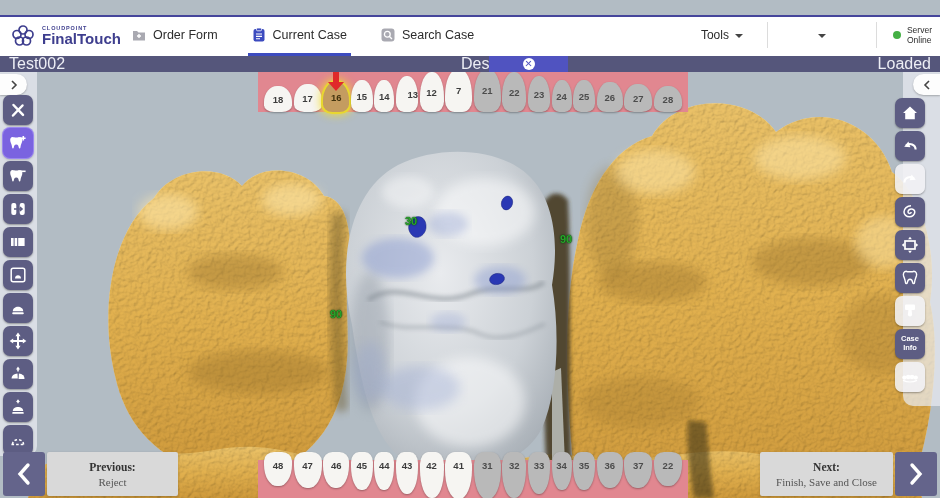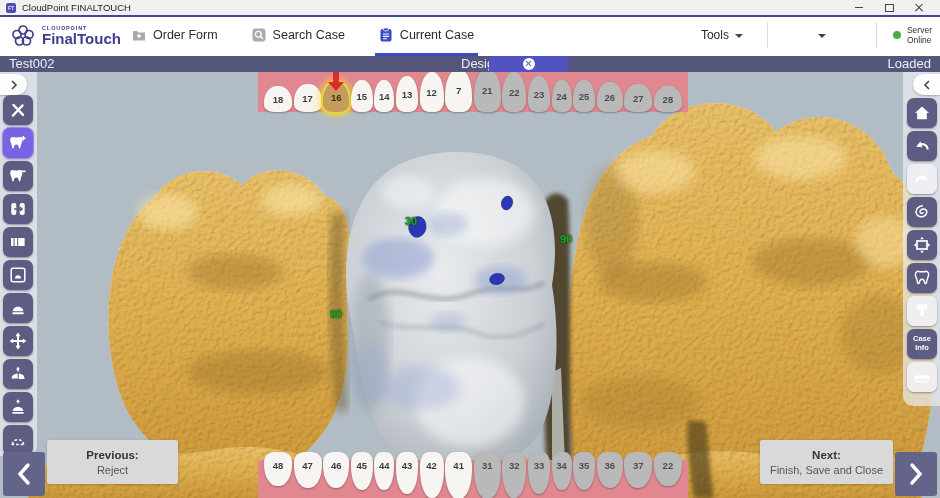--- a/index.html
+++ b/index.html
@@ -37,21 +37,21 @@
   .caret{width:0;height:0;border-left:4px solid transparent;border-right:4px solid transparent;
          border-top:4px solid #444;margin-top:2px;}
   .vdiv{width:1px;height:26px;background:#dcdcdc;}
   .dd2{width:108px;display:flex;justify-content:center;}
   .server{display:flex;align-items:center;gap:6px;margin-left:16px;}
   .dot{width:8px;height:8px;border-radius:50%;}
   .server-text{font-size:8.5px;color:#2c2c2c;line-height:1.2;}
 
   
   .statusbar{position:absolute;top:56px;left:0;right:0;height:16px;background:#55567b;
-             color:#edeef5;font-size:13px;z-index:40;}
+             color:#edeef5;font-size:16px;z-index:40;}
   .case-name{position:absolute;left:9px;line-height:16px;}
   .stage{position:absolute;left:461px;line-height:16px;}
   .design-btn{position:absolute;left:489px;width:79px;height:16px;background:#5053c0;
               display:flex;align-items:center;justify-content:center;}
   .design-ico{width:12px;height:12px;border-radius:50%;background:#fff;position:relative;}
   .design-ico::before,.design-ico::after{content:"";position:absolute;left:2.5px;top:5.4px;width:7px;height:1.3px;background:#5053c0;}
   .design-ico::before{transform:rotate(45deg);}
   .design-ico::after{transform:rotate(-45deg);}
   .loadstate{position:absolute;right:9px;line-height:16px;}
 
@@ -84,54 +84,45 @@
 
   
   .strip-left{position:absolute;left:0;top:0;width:37px;height:384px;background:rgba(233,235,241,.72);border-radius:0 0 10px 0;}
   .strip-right{position:absolute;right:0;top:0;width:37px;height:334px;background:rgba(233,235,241,.72);border-radius:0 0 0 10px;}
   .pill{position:absolute;width:27px;height:21px;background:#fdfdfd;display:flex;align-items:center;
         justify-content:center;box-shadow:0 1px 2px rgba(0,0,0,.25);}
   .pill-left{left:0;top:2px;border-radius:0 11px 11px 0;}
   .pill-right{right:0;top:2px;border-radius:11px 0 0 11px;}
   .tb{position:absolute;display:flex;flex-direction:column;gap:3px;}
   .tb-left{left:3px;top:23px;}
-  .tb-right{right:3px;top:26px;}
+  .tb-right{right:15px;top:26px;}
   .tbtn{width:30px;height:30px;border-radius:7px;background:#5d5d83;display:flex;align-items:center;
         justify-content:center;box-shadow:0 1px 2px rgba(0,0,0,.35);cursor:pointer;}
   .tbtn.active{background:#7a63e0;box-shadow:0 0 0 1px #9a87ef,0 1px 3px rgba(0,0,0,.4);}
   .tbtn.disabled{background:rgba(241,241,245,.88);}
   .tbtn.caseinfo{font-size:7.5px;color:#fff;font-weight:bold;line-height:1.15;text-align:center;}
 
   
   .navbig{position:absolute;width:42px;height:44px;background:#64648b;border-radius:3px;
           display:flex;align-items:center;justify-content:center;cursor:pointer;z-index:30;}
   .nav-prev{left:3px;top:452px;}
   .nav-next{left:895px;top:452px;}
-  .stepbox{position:absolute;top:440px;height:44px;background:#d9d9d9;border-radius:2px;
+  .stepbox{position:absolute;top:452px;height:44px;background:#d9d9d9;border-radius:2px;
            display:flex;flex-direction:column;align-items:center;justify-content:center;gap:3px;
-           z-index:30;cursor:pointer;box-shadow:0 1px 3px rgba(0,0,0,.2);}
+           z-index:30;cursor:pointer;box-shadow:0 1px 3px rgba(0,0,0,.2);font-family:Liberation Serif, serif;}
   .box-prev{left:47px;width:131px;}
   .box-next{left:760px;width:133px;}
   .step-label{font-size:11.5px;font-weight:bold;color:#333;}
   .step-action{font-size:11px;color:#555;text-align:center;}
 </style>
 </head>
 <body>
 
 <div class="app">
 
-  <div class="titlebar">
-    <div class="app-ico">FT</div>
-    <div class="titletext">CloudPoint FINALTOUCH</div>
-    <div class="wc">
-      <span class="wc-min"></span>
-      <span class="wc-max"></span>
-      <span class="wc-close"></span>
-    </div>
-  </div>
   <div class="accentline"></div>
 
   <div class="navbar">
     <div class="brand">
       <svg width="26" height="26" viewBox="0 0 26 26">
         <g fill="none" stroke="#3e3e8e" stroke-width="1.7">
           <circle cx="13" cy="7" r="4"></circle>
             <circle cx="7" cy="11.5" r="4"></circle>
             <circle cx="19" cy="11.5" r="4"></circle>
           <circle cx="9.5" cy="18" r="4"></circle>
@@ -146,39 +137,39 @@
     <div class="tabs" id="tab-strip">
         <div class="tab">
           <span style="display: flex;">
             <svg width="14" height="14" viewBox="0 0 14 14">
               <path d="M1,3 h4 l1.5,1.5 h6.5 v8 h-12 Z" fill="#a9a9b1"></path>
               <path d="M7,6 v4 M5,8 h4" stroke="#fff" stroke-width="1.4"></path>
             </svg>
           </span>
           <span>Order Form</span>
         </div>
+        <div class="tab active">
+          <span style="display: flex;">
+            <svg width="14" height="14" viewBox="0 0 14 14">
+              <rect x="1.5" y="1" width="11" height="12.5" rx="2" fill="#3c4bbf"></rect>
+              <rect x="4.5" y="0" width="5" height="2.8" rx="1" fill="#3c4bbf" stroke="#fff" stroke-width="0.8"></rect>
+              <path d="M4,6 h6 M4,8.4 h6 M4,10.8 h4" stroke="#fff" stroke-width="1.1"></path>
+            </svg>
+          </span>
+          <span>Current Case</span>
+        </div>
         <div class="tab">
           <span style="display: flex;">
             <svg width="14" height="14" viewBox="0 0 14 14">
               <rect x="0.5" y="0.5" width="13" height="13" rx="3" fill="#a9a9b1"></rect>
               <circle cx="6.3" cy="6.3" r="2.9" fill="none" stroke="#fff" stroke-width="1.3"></circle>
               <path d="M8.7,8.7 L11,11" stroke="#fff" stroke-width="1.3"></path>
             </svg>
           </span>
           <span>Search Case</span>
-        </div>
-        <div class="tab active">
-          <span style="display: flex;">
-            <svg width="14" height="14" viewBox="0 0 14 14">
-              <rect x="1.5" y="1" width="11" height="12.5" rx="2" fill="#3c4bbf"></rect>
-              <rect x="4.5" y="0" width="5" height="2.8" rx="1" fill="#3c4bbf" stroke="#fff" stroke-width="0.8"></rect>
-              <path d="M4,6 h6 M4,8.4 h6 M4,10.8 h4" stroke="#fff" stroke-width="1.1"></path>
-            </svg>
-          </span>
-          <span>Current Case</span>
         </div>
       </div>
     <div class="navright">
       <div class="tools">
         <span>Tools</span>
         <span class="caret"></span>
       </div>
       <div class="vdiv"></div>
       <div class="dd2">
         <span class="caret"></span>
@@ -306,21 +297,21 @@
           </div>
           <div class="tooth up selected" style="width: 26px; height: 30px;">
             <span>16</span>
           </div>
           <div class="tooth up" style="width: 22px; height: 32px;">
             <span>15</span>
           </div>
           <div class="tooth up" style="width: 20px; height: 32px;">
             <span>14</span>
           </div>
-          <div class="tooth up" style="width: 22px; height: 36px;">
+          <div class="tooth up" style="width: 22px; height: 36px; justify-content: flex-end;">
             <span>13</span>
           </div>
           <div class="tooth up" style="width: 24px; height: 40px;">
             <span>12</span>
           </div>
           <div class="tooth up" style="width: 27px; height: 43px;">
             <span>7</span>
           </div>
           <div class="tooth up absent" style="width: 27px; height: 43px;">
             <span>21</span>

